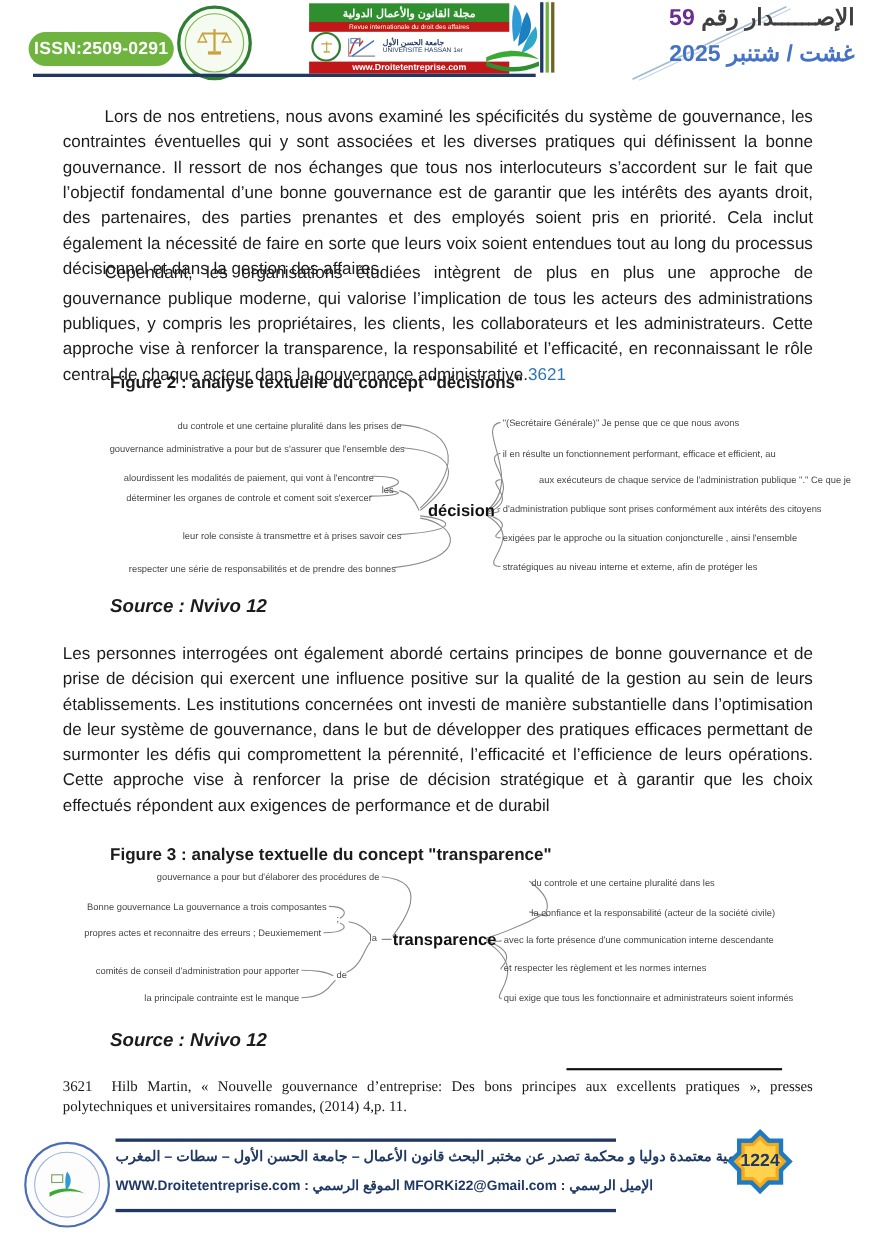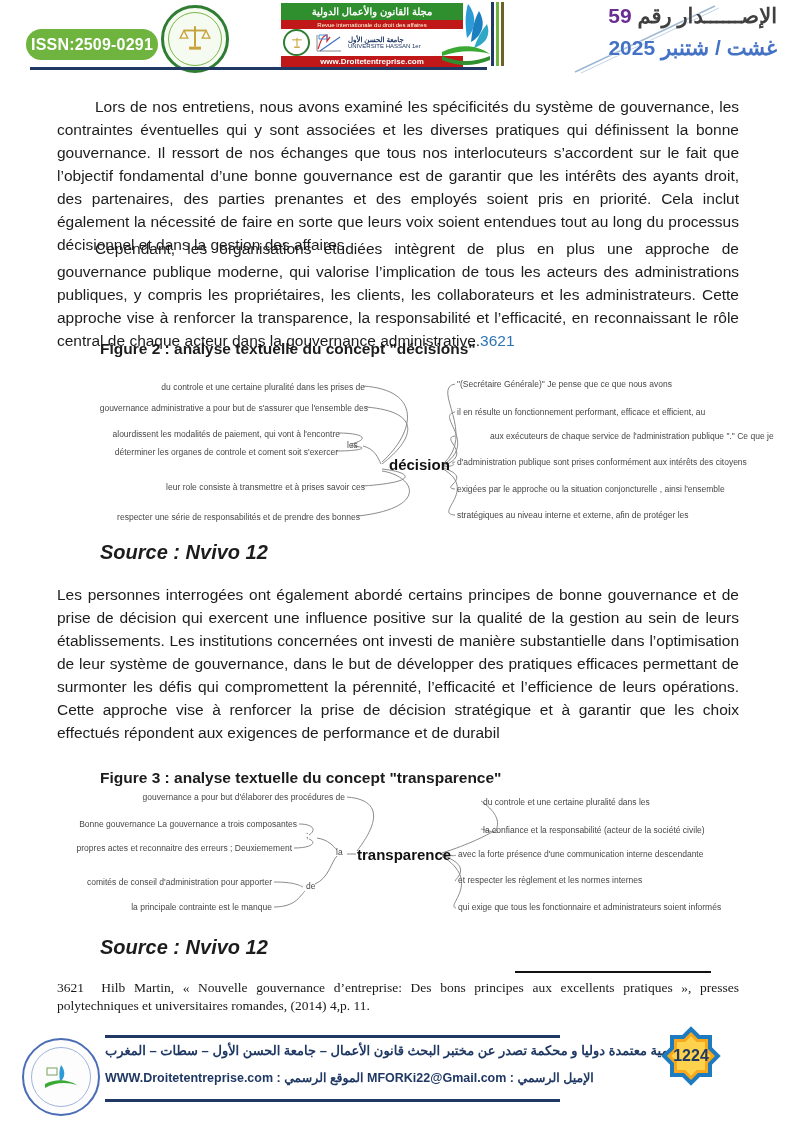--- a/index.html
+++ b/index.html
@@ -35,21 +35,21 @@
   .issue-label{color:#404040;text-shadow:0 0 2px #fff,0 0 1px #fff;}
   .issue-num{color:#6A2D91;text-shadow:0 0 2px #fff;margin-left:14px;}
   .issue-line2{position:absolute;top:34px;right:6px;font-weight:bold;font-size:21px;color:#4472C4;
                text-shadow:0 0 2px #fff,0 0 1px #fff;direction:ltr;white-space:nowrap;}
 
   
   .para{position:absolute;left:57px;width:682px;font-size:15.5px;line-height:23px;text-align:justify;}
   .indent{text-indent:38px;}
   .fnref{color:#2E74B5;}
   .figcap{position:absolute;left:100px;font-weight:bold;font-size:15.5px;}
-  .source{position:absolute;left:100px;font-weight:bold;font-style:italic;font-size:20px;}
+  .source{position:absolute;left:100px;font-weight:bold;font-style:italic;font-size:17px;}
 
   
   .fig{position:absolute;left:85px;width:660px;font-size:8.5px;color:#474747;}
   .fig .itemL{position:absolute;white-space:nowrap;text-align:right;}
   .fig .itemR{position:absolute;white-space:nowrap;}
   .fig .lbl{position:absolute;white-space:nowrap;color:#474747;}
   .fig .node{position:absolute;font-weight:bold;font-size:15px;color:#111;white-space:nowrap;}
   .fig svg{position:absolute;left:0;top:0;}
 
   

